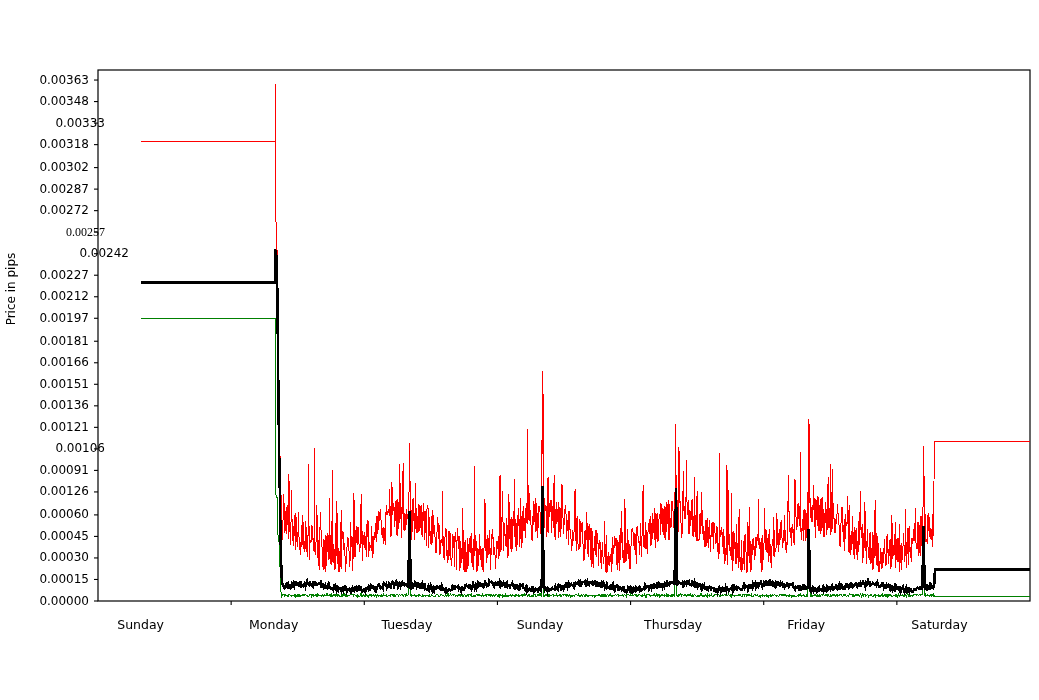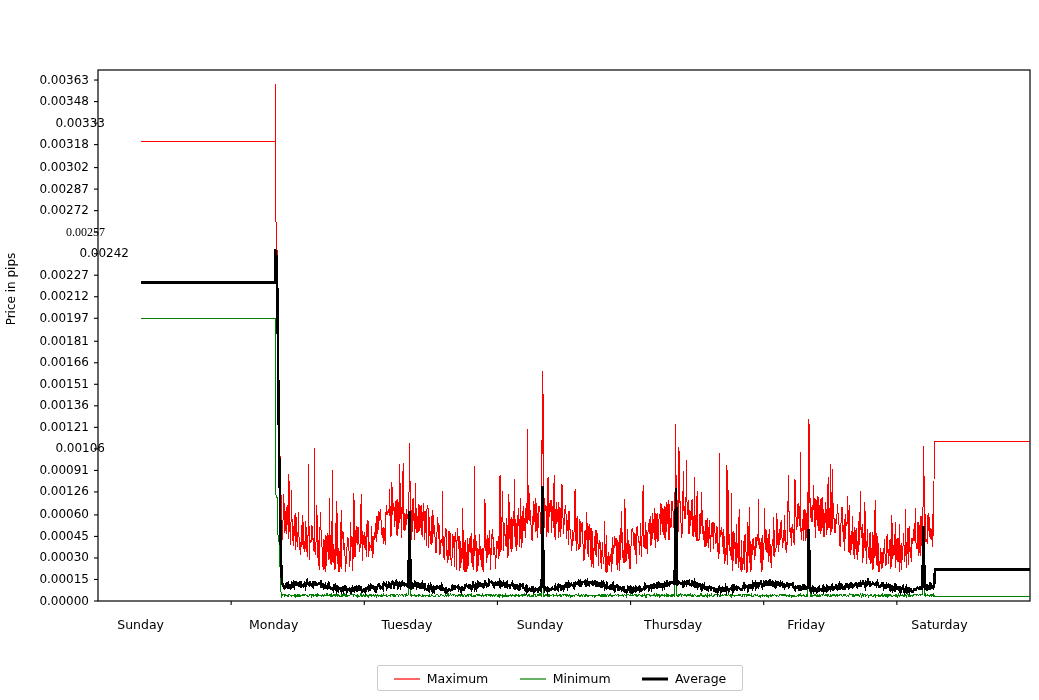--- a/index.html
+++ b/index.html
@@ -174,34 +174,14 @@
   <div id="xtick-labels">
       <div class="xtick-label" style="width: 160px; left: 60.6057px; top: 617px;">Sunday</div>
       <div class="xtick-label" style="width: 160px; left: 193.749px; top: 617px;">Monday</div>
       <div class="xtick-label" style="width: 160px; left: 326.891px; top: 617px;">Tuesday</div>
       <div class="xtick-label" style="width: 160px; left: 460.034px; top: 617px;">Sunday</div>
       <div class="xtick-label" style="width: 160px; left: 593.177px; top: 617px;">Thursday</div>
       <div class="xtick-label" style="width: 160px; left: 726.32px; top: 617px;">Friday</div>
       <div class="xtick-label" style="width: 160px; left: 859.463px; top: 617px;">Saturday</div>
     </div>
 
-  <div id="legend-box">
-      <div class="legend-entry">
-        <span class="legend-swatch"><svg width="26" height="10">
-            <line x1="0" y1="5" x2="26" y2="5" stroke="#ff0000" stroke-width="1.2"></line>
-          </svg></span>
-        <span class="legend-text">Maximum</span>
-      </div>
-      <div class="legend-entry">
-        <span class="legend-swatch"><svg width="26" height="10">
-            <line x1="0" y1="5" x2="26" y2="5" stroke="#008000" stroke-width="1.2"></line>
-          </svg></span>
-        <span class="legend-text">Minimum</span>
-      </div>
-      <div class="legend-entry">
-        <span class="legend-swatch"><svg width="26" height="10">
-            <line x1="0" y1="5" x2="26" y2="5" stroke="#000000" stroke-width="3"></line>
-          </svg></span>
-        <span class="legend-text">Average</span>
-      </div>
-    </div>
 
 </div>
 
 </body></html>

